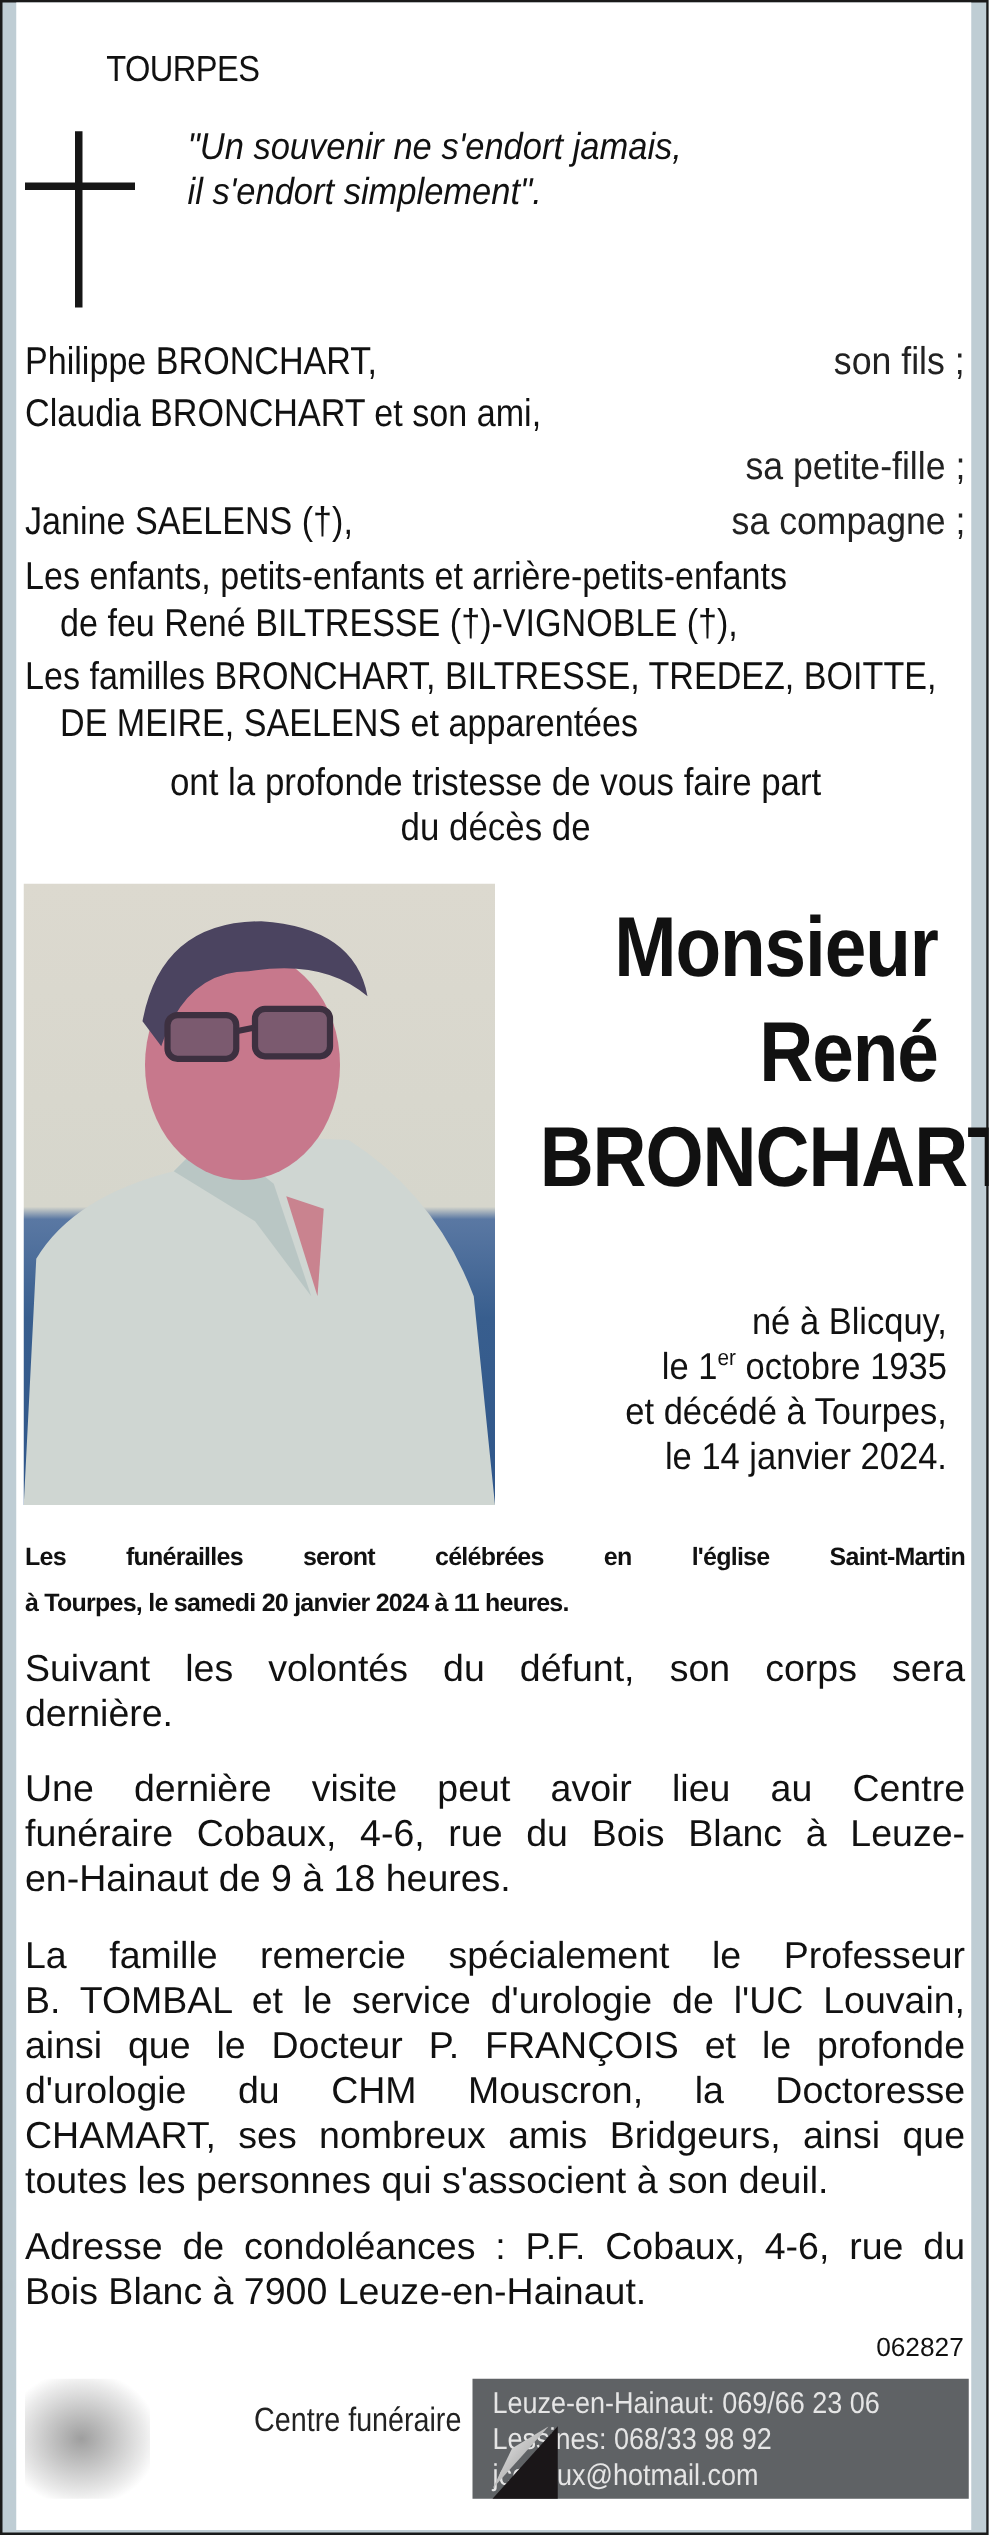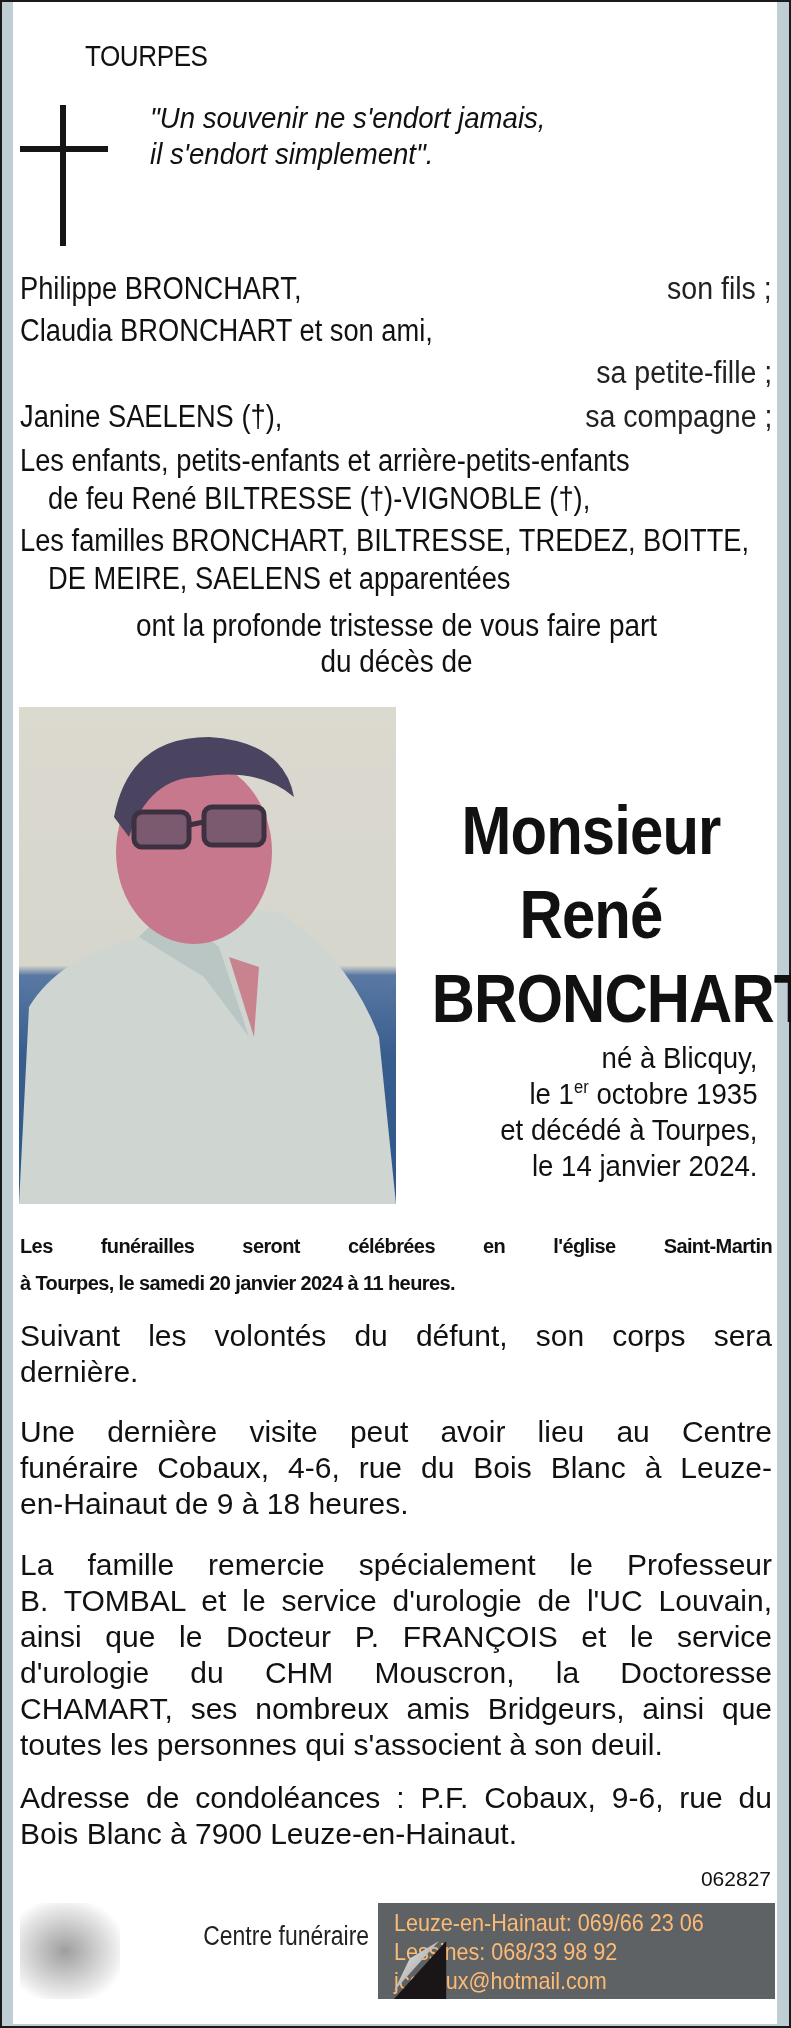--- a/index.html
+++ b/index.html
@@ -17,38 +17,38 @@
 
   .row { position: absolute; left: 20px; width: 752px; font-size: 31px; line-height: 42px; white-space: nowrap; }
   .row .l { position: absolute; left: 0; transform: scaleX(0.88); transform-origin: left; }
   .row .r { position: absolute; right: 0; transform: scaleX(0.92); transform-origin: right; color: #222; }
   .row .in { position: absolute; left: 28px; transform: scaleX(0.88); transform-origin: left; }
   .center { position: absolute; left: 20px; width: 752px; text-align: center; font-size: 31px; line-height: 38px; }
   .center span { display: inline-block; transform: scaleX(0.9); }
 
   .photo { left: 19px; top: 707px; width: 377px; height: 497px; overflow: hidden;
            background: linear-gradient(180deg, #dcd9cf 0%, #d6d6cc 52%, #5a78a3 54%, #385e8e 70%, #2f568a 100%); }
-  .name { left: 410px; width: 362px; text-align: center; font-weight: bold; font-size: 68px; line-height: 84px; top: 788px; letter-spacing: -1px; }
+  .name { left: 410px; width: 362px; text-align: right; font-weight: bold; font-size: 68px; line-height: 84px; top: 716px; letter-spacing: -1px; }
   .name div { transform: scaleX(0.88); }
   .dates { left: 410px; width: 362px; text-align: right; font-size: 30px; line-height: 36px; top: 1040px; }
   .dates div { transform: scaleX(0.92); }
   sup { font-size: 18px; line-height: 0; }
 
   .para { position: absolute; left: 20px; width: 752px; font-size: 30px; line-height: 36px; text-align: justify; }
   .para.bold { font-weight: bold; font-size: 20px; line-height: 37px; letter-spacing: -0.6px; }
   .para div { text-align-last: justify; }
   .para div.last { text-align-last: left; }
 
   .ref { right: 20px; top: 1867px; font-size: 21px; }
   .logo { left: 20px; top: 1903px; width: 355px; height: 96px; }
   .logo .tree { position: absolute; left: 0; top: 0; width: 100px; height: 96px;
                 background: radial-gradient(ellipse at 45% 50%, #8d8d8d 0%, #bdbdbd 35%, #e7e7e7 65%, #fff 80%); opacity: .85; }
   .logo .sub { position: absolute; right: 6px; top: 18px; font-size: 27px; transform: scaleX(0.85); transform-origin: right; color: #222; }
   .logo .brand { position: absolute; right: 0; top: 46px; font-size: 50px; font-weight: 900; color: #1e1b1c; letter-spacing: 1px; }
-  .contact { left: 378px; top: 1903px; width: 397px; height: 96px; background: #5f6265; color: #fdba74; }
+  .contact { left: 378px; top: 1903px; width: 397px; height: 96px; background: #5f6265; color: #e5e5e5; }
   .contact div { position: absolute; left: 16px; font-size: 24px; transform: scaleX(0.9); transform-origin: left; white-space: nowrap; }
   .curl { position: absolute; right: 0; bottom: 0; width: 0; height: 0;
           border-left: 58px solid transparent; border-bottom: 58px solid #1a1618; }
   .curl2 { position: absolute; right: 8px; bottom: 8px; width: 50px; height: 50px;
            background: linear-gradient(135deg, #ffffff 0%, #c8c8c8 40%, #8a8a8a 100%); clip-path: polygon(100% 0, 0 100%, 35% 35%); }
 </style>
 </head>
 <body>
 
 <div class="frame"></div>
@@ -125,27 +125,27 @@
   <div class="last">dernière.</div>
 </div>
 <div class="para" style="top:1414px">
   <div>Une dernière visite peut avoir lieu au Centre</div>
   <div>funéraire Cobaux, 4-6, rue du Bois Blanc à Leuze-</div>
   <div class="last">en-Hainaut de 9 à 18 heures.</div>
 </div>
 <div class="para" style="top:1547px">
   <div>La famille remercie spécialement le Professeur</div>
   <div>B. TOMBAL et le service d'urologie de l'UC Louvain,</div>
-  <div>ainsi que le Docteur P. FRANÇOIS et le service</div>
+  <div>ainsi que le Docteur P. FRANÇOIS et le profonde</div>
   <div>d'urologie du CHM Mouscron, la Doctoresse</div>
   <div>CHAMART, ses nombreux amis Bridgeurs, ainsi que</div>
   <div class="last">toutes les personnes qui s'associent à son deuil.</div>
 </div>
 <div class="para" style="top:1780px">
-  <div>Adresse de condoléances : P.F. Cobaux, 9-6, rue du</div>
+  <div>Adresse de condoléances : P.F. Cobaux, 4-6, rue du</div>
   <div class="last">Bois Blanc à 7900 Leuze-en-Hainaut.</div>
 </div>
 
 <div class="abs ref">062827</div>
 
 <div class="abs logo">
   <div class="tree"></div>
   <div class="sub">Centre funéraire</div>
 </div>
 <div class="abs contact">

